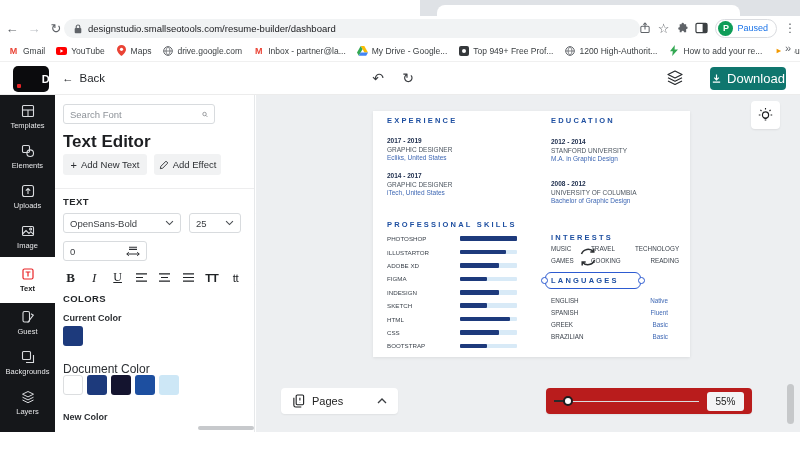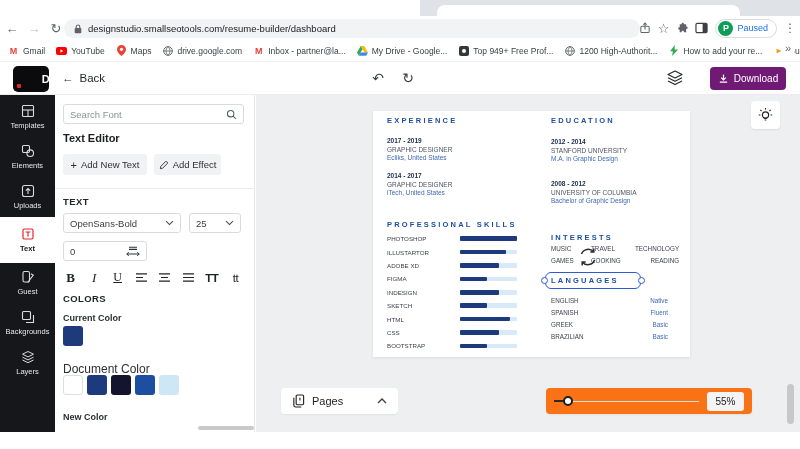--- a/index.html
+++ b/index.html
@@ -25,37 +25,37 @@
   .bm-ic { width:11px; height:11px; display:flex; align-items:center; justify-content:center; font-size:9px; font-weight:bold; }
   .bmore { position:absolute; right:6px; top:42px; font-size:11px; color:#5f6368; background:#fff; padding:0 3px; }
 
   
   .appheader { position:absolute; left:0; top:62px; right:0; height:33px; background:#fff; border-bottom:1px solid #ececec; }
   .logo { position:absolute; left:13px; top:4px; width:26px; height:26px; background:#0b0b0d; border-radius:5px; display:flex; align-items:center; justify-content:center; color:#fff; font-weight:bold; font-size:11px; letter-spacing:-0.5px;padding-left:36px; }
   .logo i { position:absolute; left:4px; bottom:4px; width:4px; height:4px; background:#e92427; border-radius:1px; }
   .backbtn { position:absolute; left:62px; top:0; height:32px; display:flex; align-items:center; gap:6px; font-size:11.5px; color:#1f2226; cursor:pointer; }
   .histbtn { position:absolute; top:0; height:32px; width:24px; display:flex; align-items:center; justify-content:center; font-size:14px; color:#3a3d41; }
   .layersbtn { position:absolute; right:110px; top:0; height:32px; width:30px; display:flex; align-items:center; justify-content:center; }
-  .dlbtn { position:absolute; right:14px; top:5px; width:76px; height:23px; background:#701a75; border-radius:4px; color:#fff; font-size:10px; display:flex; align-items:center; justify-content:center; gap:5px; }
+  .dlbtn { position:absolute; right:14px; top:5px; width:76px; height:23px; background:#0f766e; border-radius:4px; color:#fff; font-size:13px; display:flex; align-items:center; justify-content:center; gap:5px; }
 
   
   .iconbar { position:absolute; left:0; top:95px; width:55px; height:337px; background:#15171a; display:flex; flex-direction:column; padding-top:2px; }
   .ibitem { width:55px; height:40px; display:flex; flex-direction:column; align-items:center; justify-content:center; gap:2.5px; color:#e4e5e7; }
   .ibitem .lbl { font-size:7.5px; }
   .ibitem svg { stroke:#d9dbde; }
   .ibitem.selected { background:#fff; color:#17181a; height:46px; }
   .ibitem.selected svg { stroke:#e92427; }
   .ibitem.selected .lbl { font-weight:bold; }
 
   
   .panel { position:absolute; left:55px; top:95px; width:200px; height:337px; background:#fff; border-right:1px solid #e6e8ea; }
-  .searchbox { position:absolute; left:8px; top:9px; width:181px; height:20px; border:1px solid #d8dbde; border-radius:3px; display:flex; align-items:center; padding:0 6px; }
+  .searchbox { position:absolute; left:8px; top:9px; width:152px; height:20px; border:1px solid #d8dbde; border-radius:3px; display:flex; align-items:center; padding:0 6px; }
   .searchbox input { border:0; outline:0; flex:1; font-size:9.5px; color:#333; font-family:inherit; background:transparent; }
   .searchbox input::placeholder { color:#8d9298; }
-  .paneltitle { position:absolute; left:8px; top:37px; font-size:11px; font-weight:bold; color:#1c1e21; }
+  .paneltitle { position:absolute; left:8px; top:37px; font-size:17px; font-weight:bold; color:#1c1e21; }
   .pbtn { position:absolute; top:59px; height:21px; background:#f1f2f3; border-radius:3px; display:flex; align-items:center; justify-content:center; gap:4px; font-size:9.5px; color:#2c2f33; }
   .pbtn.b1 { left:8px; width:84px; }
   .pbtn.b2 { left:99px; width:67px; }
   .pdivider { position:absolute; left:0; right:0; top:93px; height:1px; background:#ededee; }
   .textlbl { position:absolute; left:8px; top:101px; font-size:9.5px; font-weight:bold; color:#232629; letter-spacing:0.4px; }
   .fieldbox { position:absolute; height:20px; border:1px solid #d8dbde; border-radius:3px; display:flex; align-items:center; padding:0 6px; font-size:9.5px; color:#3a3d41; }
   .fieldbox .grow { flex:1; }
   .fontsel { left:8px; top:118px; width:118px; }
   .sizesel { left:134px; top:118px; width:52px; }
   .lsfield { left:8px; top:146px; width:84px; }
@@ -101,21 +101,21 @@
   .langbox { position:absolute; left:172px; top:161px; width:96px; height:17px; border:1.5px solid #2d5bd1; border-radius:6px; display:flex; align-items:center; padding-left:5px; }
   .handle { position:absolute; width:7px; height:7px; background:#fff; border:1.5px solid #2d5bd1; border-radius:50%; top:3.5px; }
   .handle.l { left:-5px; } .handle.r { right:-5px; }
   .langrows { position:absolute; left:178px; top:186px; width:117px; display:flex; flex-direction:column; gap:5px; }
   .langrow { display:flex; justify-content:space-between; }
   .langrow .ln { font-size:6.3px; color:#3c434c; }
   .langrow .lv { font-size:6.3px; color:#3f68b4; }
 
   .pagesbtn { position:absolute; left:25px; top:293px; width:117px; height:26px; background:#fff; border-radius:4px; display:flex; align-items:center; gap:7px; padding:0 11px; box-shadow:0 1px 2px rgba(0,0,0,.06); }
   .pageslbl { font-size:11px; color:#222; flex:1; }
-  .zoompill { position:absolute; left:290px; top:293px; width:206px; height:26px; background:#f97316; border-radius:4px; display:flex; align-items:center; padding:0 8px; box-shadow:0 1px 2px rgba(0,0,0,.06); }
+  .zoompill { position:absolute; left:290px; top:293px; width:206px; height:26px; background:#b91c1c; border-radius:4px; display:flex; align-items:center; padding:0 8px; box-shadow:0 1px 2px rgba(0,0,0,.06); }
   .slider { position:relative; flex:1; height:26px; margin-right:8px; }
   .strack { position:absolute; left:0; right:0; top:12.5px; height:1.5px; background:#dadcde; }
   .sdone { position:absolute; left:0; width:13px; top:12px; height:2px; background:#2a2a2a; }
   .sknob { position:absolute; left:9px; top:8px; width:10px; height:10px; border:2px solid #1d1d1f; border-radius:50%; background:#fff; }
   .zval { width:37px; height:19px; background:#f4f4f5; border-radius:3px; font-size:10px; color:#222; display:flex; align-items:center; justify-content:center; }
   .vscroll { position:absolute; left:531px; top:289px; width:7px; height:40px; background:#c6c8ca; border-radius:4px; }
 
   .bottomstrip { position:absolute; left:0; bottom:0; right:0; height:17px; background:#fff; }
   svg { display:block; }
 </style>
@@ -282,20 +282,28 @@
           <circle cx="9.2" cy="9.2" r="3.3"></circle>
         </svg>
       <span class="lbl">Elements</span>
     </div>
     <div class="ibitem">
       <svg width="14" height="14" viewBox="0 0 14 14" fill="none" stroke-width="1.1">
           <rect x="1.5" y="1.5" width="11" height="11" rx="2"></rect>
           <path d="M7 10V4.5M4.8 6.7L7 4.5l2.2 2.2"></path>
         </svg>
       <span class="lbl">Uploads</span>
+    </div>
+    <div class="ibitem">
+      <svg width="14" height="14" viewBox="0 0 14 14" fill="none" stroke-width="1.1">
+          <rect x="1.5" y="2.5" width="11" height="9" rx="1"></rect>
+          <circle cx="9.6" cy="5" r="1"></circle>
+          <path d="M1.5 10L5 6.5l3 3 1.8-1.8 2.7 2.7"></path>
+        </svg>
+      <span class="lbl">Image</span>
     </div>
     <div class="ibitem selected">
       <svg width="14" height="14" viewBox="0 0 14 14" fill="none" stroke-width="1.2">
           <rect x="2" y="2" width="10" height="10" rx="1.5"></rect>
           <path d="M4.6 5h4.8M7 5v4.6"></path>
         </svg>
       <span class="lbl">Text</span>
     </div>
     <div class="ibitem">
       <svg width="14" height="14" viewBox="0 0 14 14" fill="none" stroke-width="1.1">

